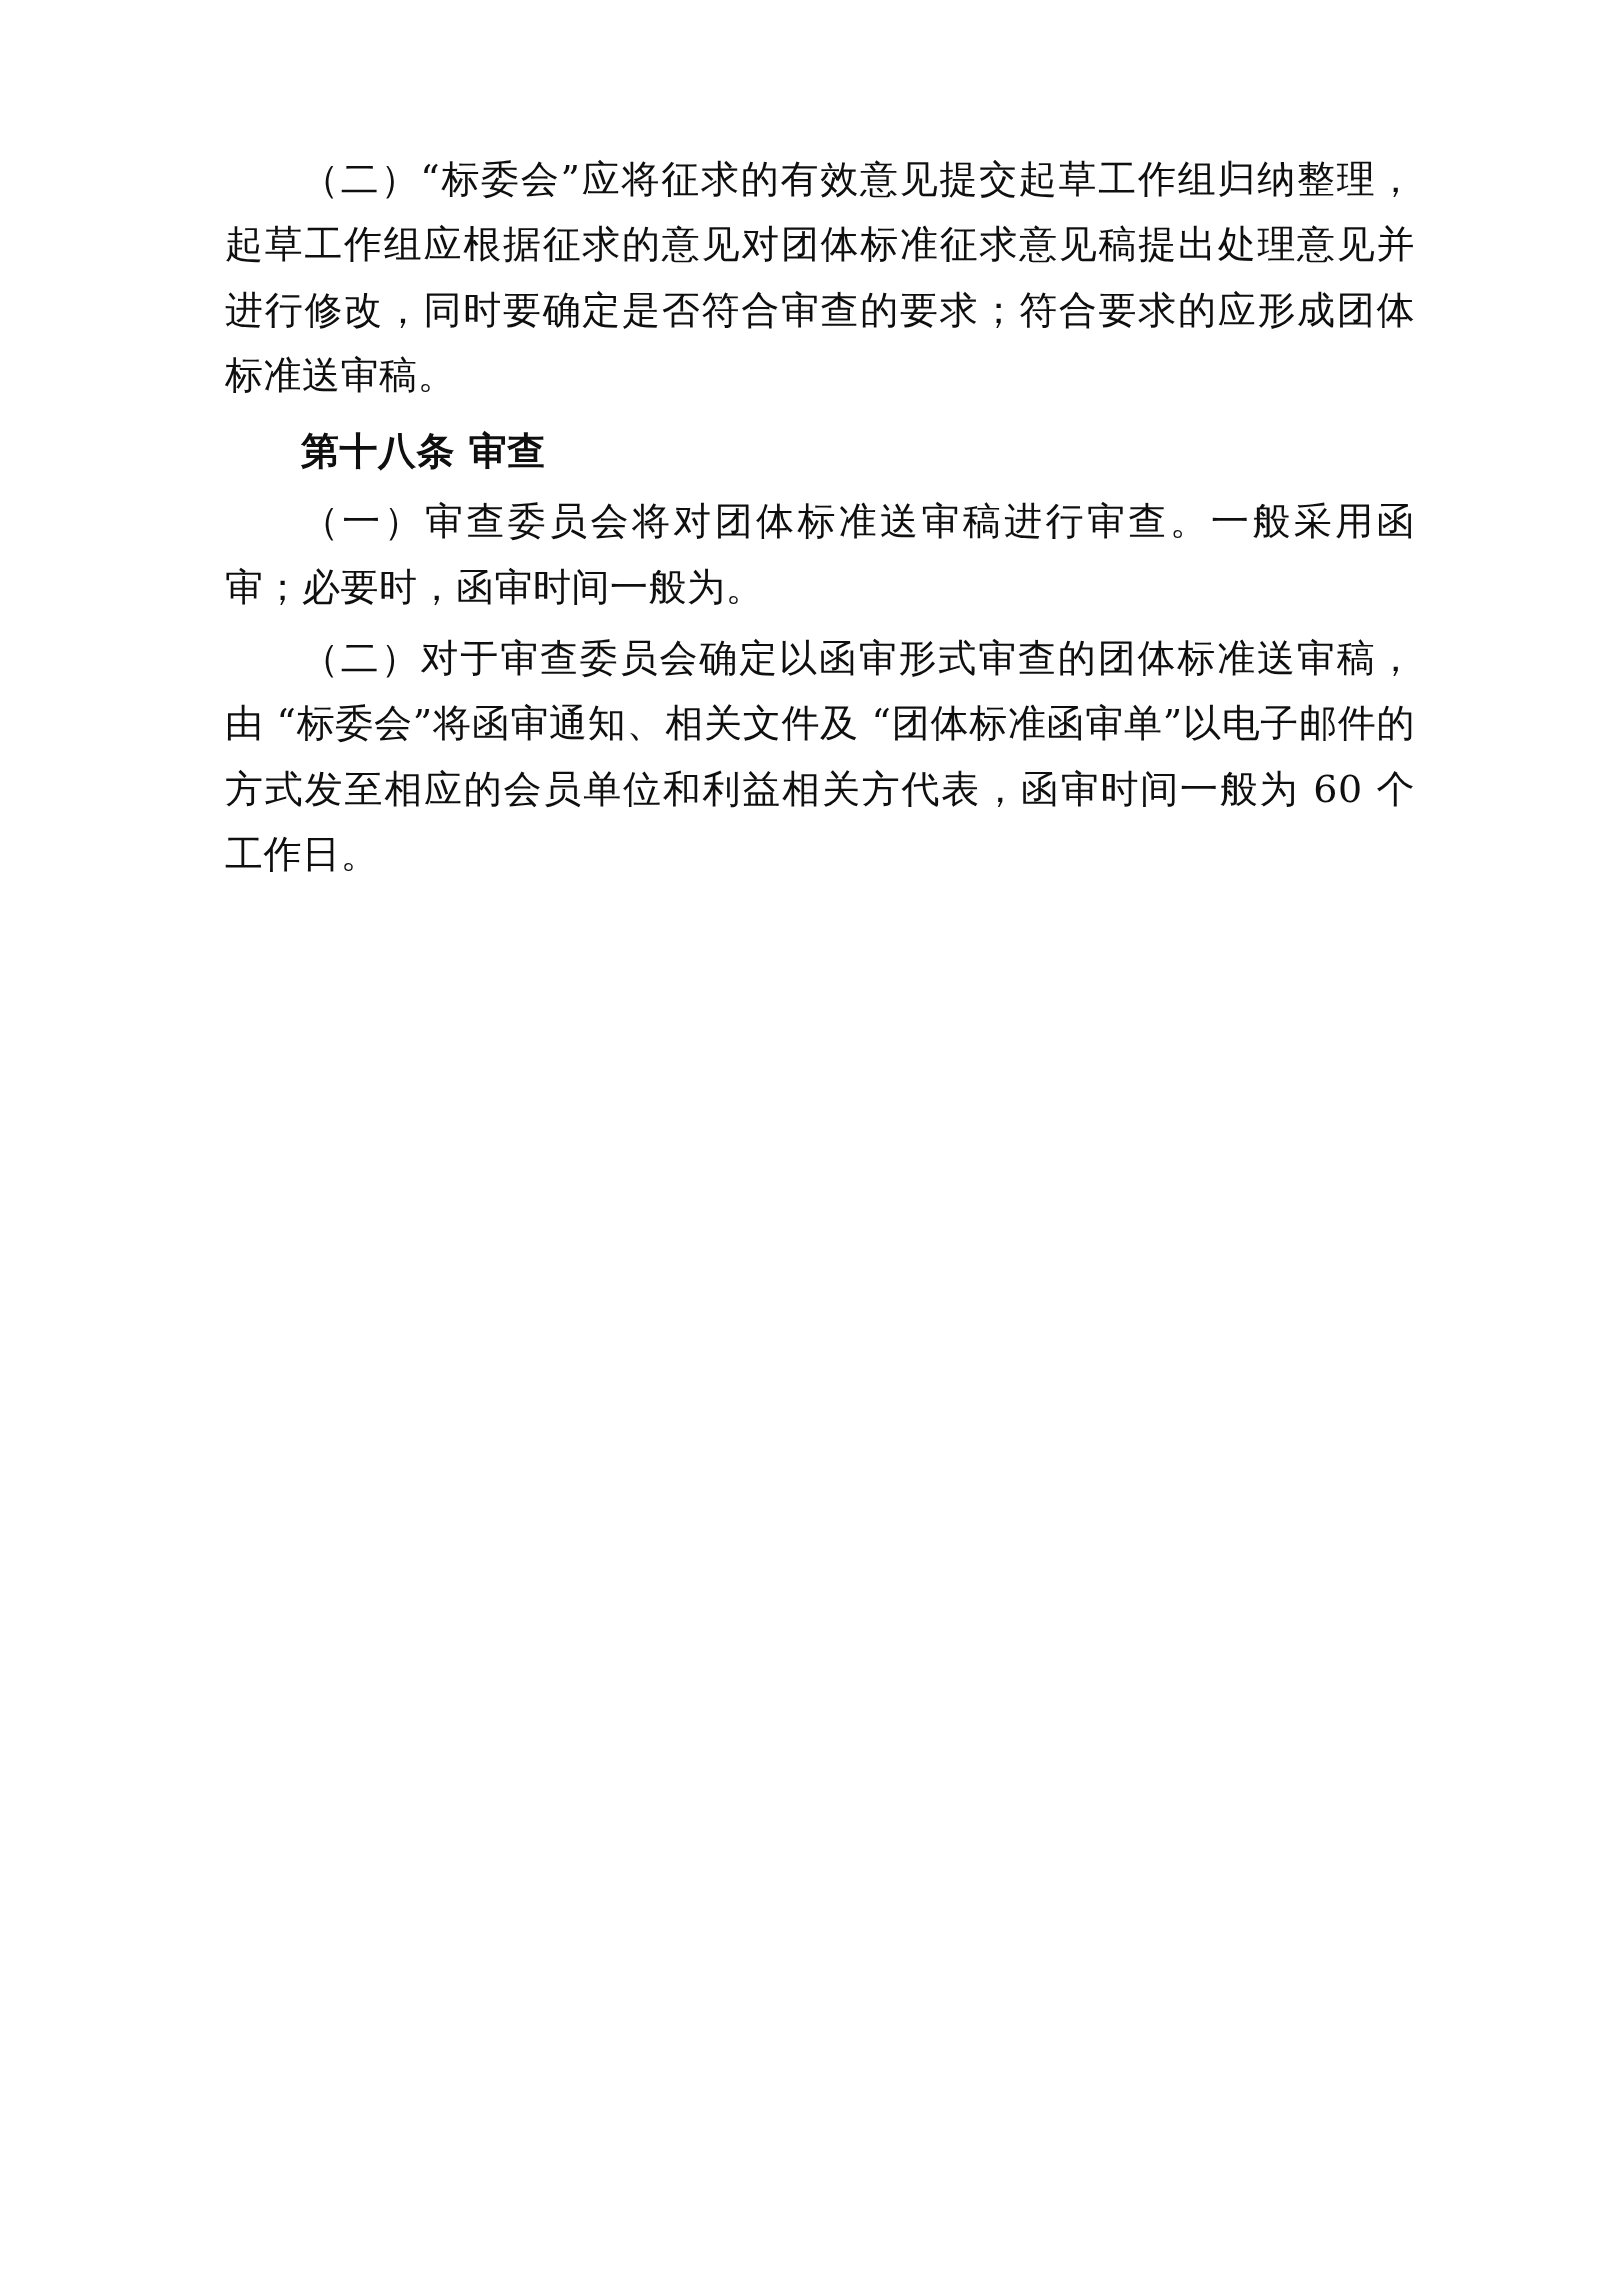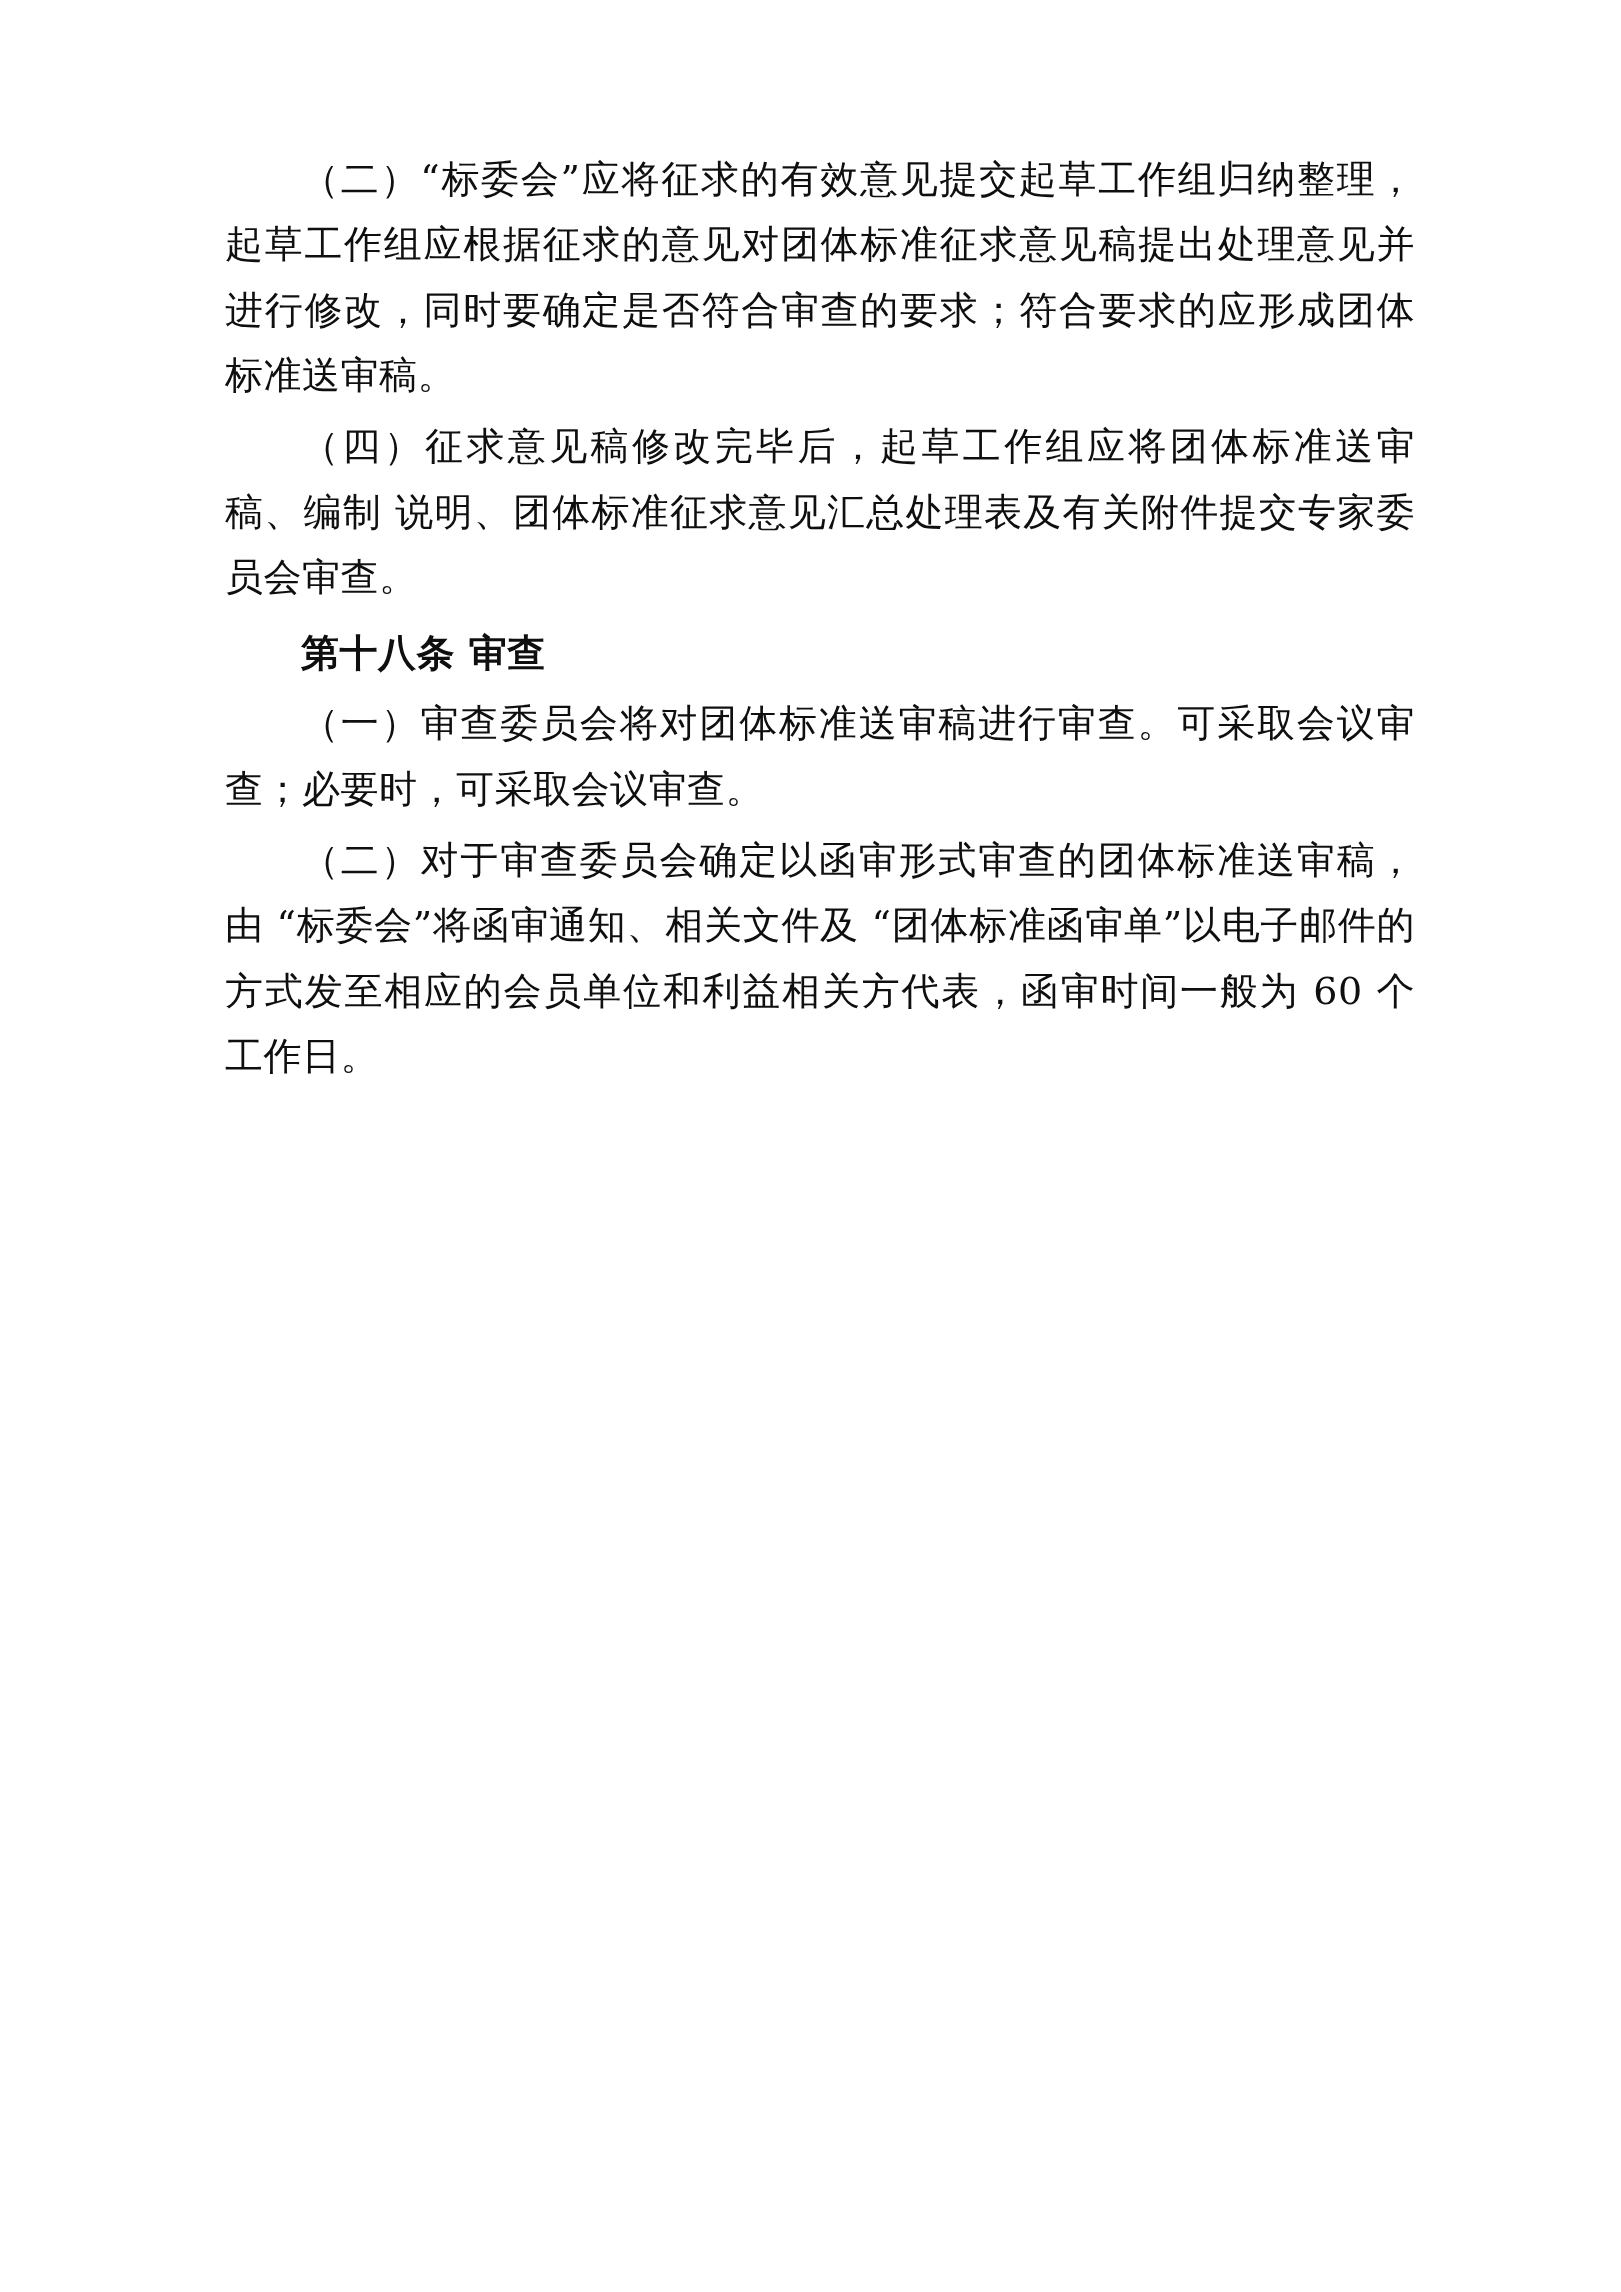--- a/index.html
+++ b/index.html
@@ -41,19 +41,18 @@
     margin-bottom: 5.9px;
     font-weight: bold;
   }
 </style>
 </head>
 <body>
 
 <div class="page">
   <div class="doc-body">
     <p class="para">（二）“标委会”应将征求的有效意见提交起草工作组归纳整理，起草工作组应根据征求的意见对团体标准征求意见稿提出处理意见并进行修改，同时要确定是否符合审查的要求；符合要求的应形成团体标准送审稿。</p>
-    <p class="para">（四）征求意见稿修改完毕后，起草工作组应将团体标准送审稿、编制 说明、团体标准征求意见汇总处理表及有关附件提交专家委员会审查。</p>
     <p class="para heading">第十八条  审查</p>
-    <p class="para">（一）审查委员会将对团体标准送审稿进行审查。可采取会议审查；必要时，可采取会议审查。</p>
+    <p class="para">（一）审查委员会将对团体标准送审稿进行审查。一般采用函审；必要时，函审时间一般为。</p>
     <p class="para">（二）对于审查委员会确定以函审形式审查的团体标准送审稿，由 “标委会”将函审通知、相关文件及 “团体标准函审单”以电子邮件的方式发至相应的会员单位和利益相关方代表，函审时间一般为 60 个工作日。</p>
   </div>
 </div>
 
 
 </body></html>

